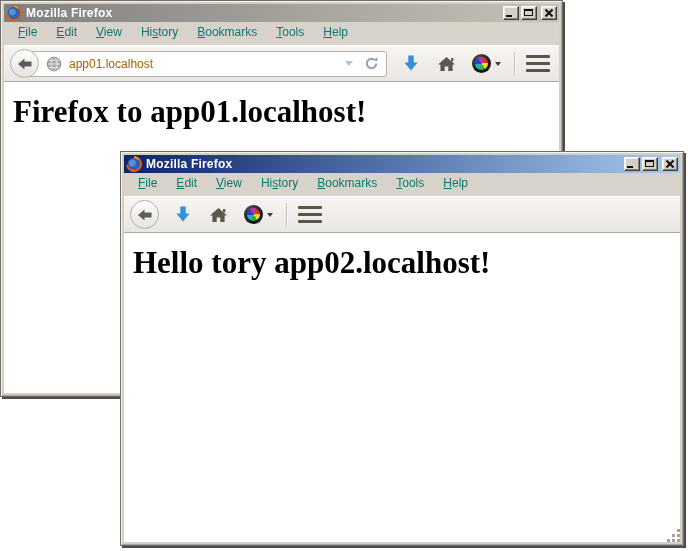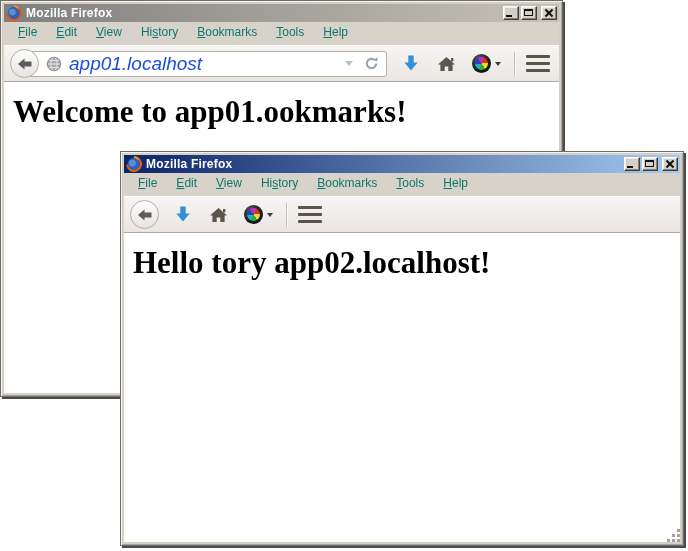--- a/index.html
+++ b/index.html
@@ -51,21 +51,21 @@
     background: linear-gradient(#f7f5f3, #e9e6e2);
     border-top: 1px solid #fdfdfc; border-bottom: 1px solid #aeaaa2;
     padding: 0 9px 0 6px; }
   .back-btn { width: 29px; height: 29px; border-radius: 50%; flex: 0 0 29px;
     background: linear-gradient(#fefefe, #e6e3df); border: 1px solid #b2aea6;
     display: flex; align-items: center; justify-content: center; position: relative; z-index: 2; }
   .urlbar { flex: 1; height: 26px; background: #ffffff; border: 1px solid #b6b2aa;
     border-radius: 3px; margin-left: -13px; padding-left: 19px; padding-right: 7px;
     display: flex; align-items: center; position: relative; z-index: 1; }
   .globe { margin-right: 7px; flex: 0 0 16px; display:flex; }
-  .url-text { flex: 1; font-size: 19px; color: #1d4ed8; white-space: nowrap; font-style: italic; }
+  .url-text { flex: 1; font-size: 12px; color: #a16207; white-space: nowrap; }
   .urlbar-caret { width: 0; height: 0; border-left: 4px solid transparent;
     border-right: 4px solid transparent; border-top: 5px solid #b7c2ca; margin-right: 11px; }
   .reload { display: flex; }
 
   .tb-icon { display: flex; align-items: center; }
   .download { margin-left: 15px; }
   .home { margin-left: 17px; }
   .wheel-group { margin-left: 16px; display: flex; align-items: center; gap: 4px; }
   .colorwheel { width: 19px; height: 19px; border-radius: 50%;
     background: radial-gradient(circle at 35% 28%, #555 0%, #161616 62%); position: relative; display: inline-block; }
@@ -168,21 +168,21 @@
       </span>
       <span class="toolbar-sep"></span>
       <span class="menu-btn">
         <span class="bar"></span>
         <span class="bar"></span>
         <span class="bar"></span>
       </span>
     </div>
 
     <div class="content">
-      <h1>Welcome to app01.ookmarks!</h1>
+      <h1>Firefox to app01.localhost!</h1>
     </div>
   </div>
 
   <div class="fx-window" id="window2">
     <div class="titlebar active">
       <span style="display:flex;">
         <svg width="16" height="16" viewBox="0 0 16 16">
           <circle cx="8" cy="8.3" r="6.5" fill="#2d62b8"></circle>
           <circle cx="6.4" cy="7.1" r="3.4" fill="#5a8fd6"></circle>
           <path d="M8 1 A7 7 0 1 1 1.1 8.9" fill="none" stroke="#e55b0a" stroke-width="2.1"></path>

